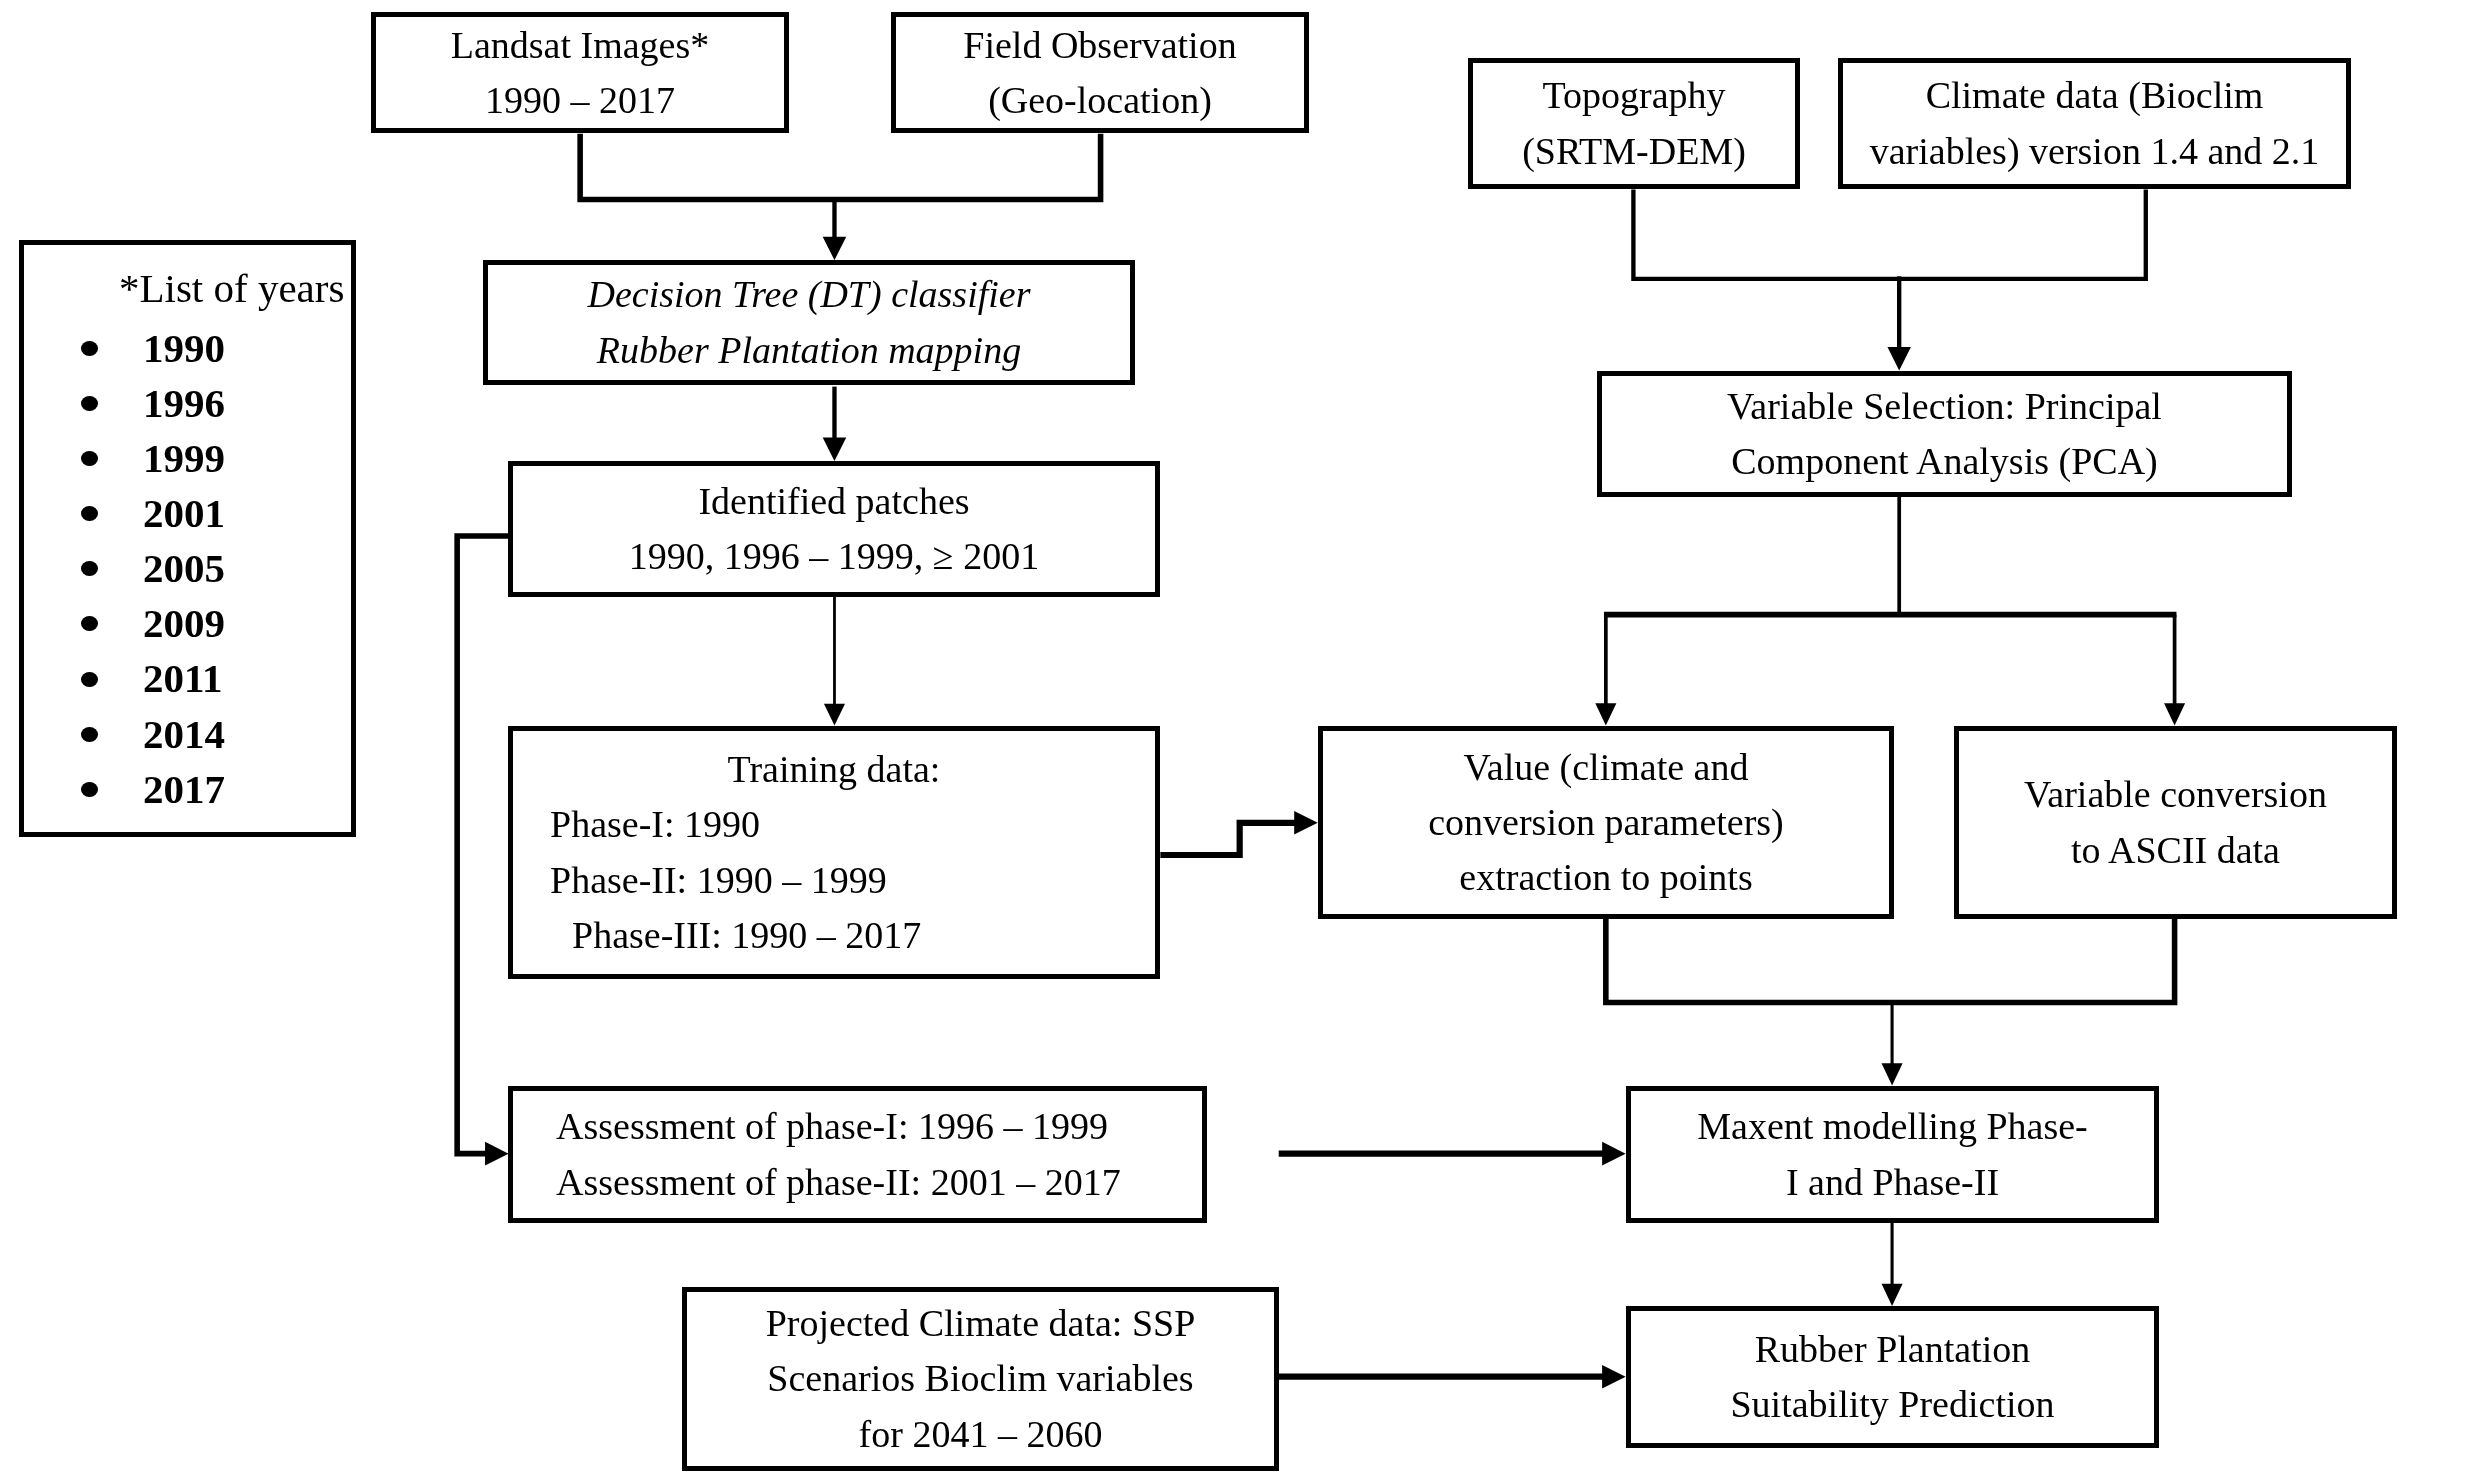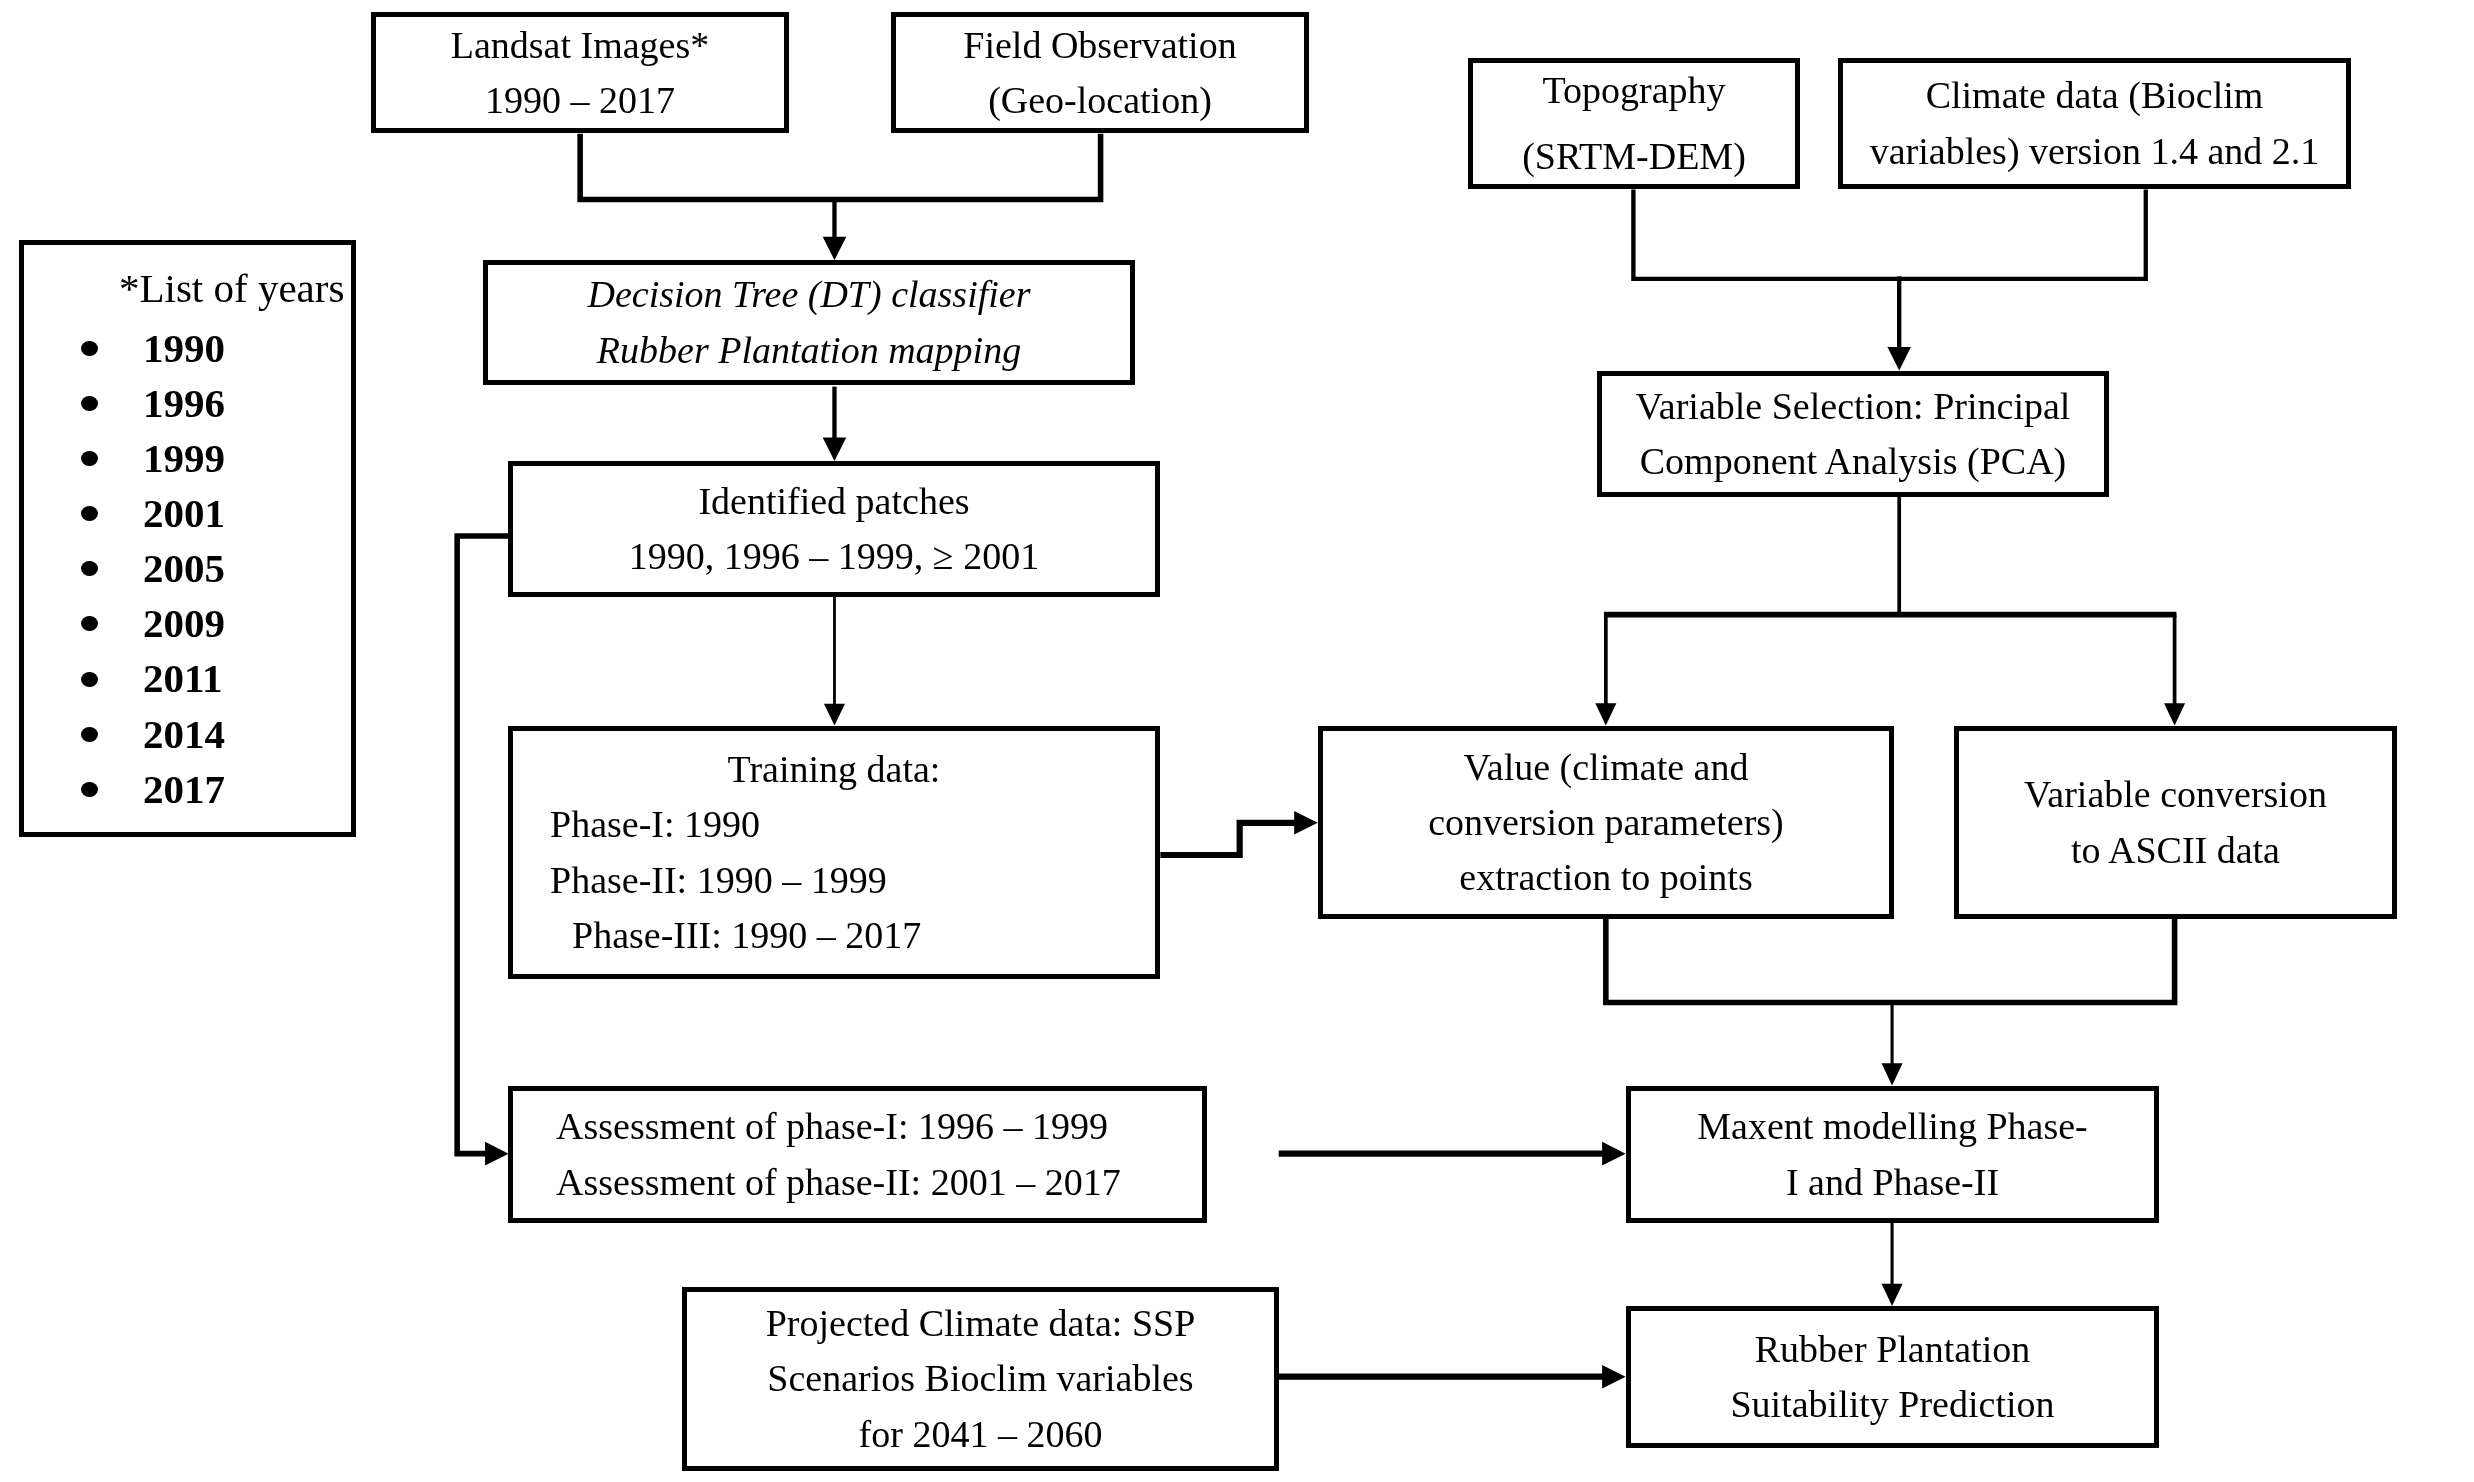--- a/index.html
+++ b/index.html
@@ -76,21 +76,21 @@
   <div class="box" style="left:371px;top:12.4px;width:418px;height:121px;">
     <span class="bl">Landsat Images*</span>
     <span class="bl">1990 – 2017</span>
   </div>
 
   <div class="box" style="left:891px;top:12.4px;width:418px;height:121px;">
     <span class="bl">Field Observation</span>
     <span class="bl">(Geo-location)</span>
   </div>
 
-  <div class="box" style="left:1468px;top:58px;width:332px;height:131px;justify-content:space-between;">
+  <div class="box" style="left:1468px;top:58px;width:332px;height:131px;">
     <span class="bl">Topography</span>
     <span class="bl">(SRTM-DEM)</span>
   </div>
 
   <div class="box" style="left:1838px;top:58px;width:513px;height:131px;">
     <span class="bl">Climate data (Bioclim</span>
     <span class="bl">variables) version 1.4 and 2.1</span>
   </div>
 
   <div class="box yearbox" style="left:18.6px;top:240px;width:337px;height:597px;">
@@ -154,21 +154,21 @@
     <span class="bl">Assessment of phase-I: 1996 – 1999</span>
     <span class="bl">Assessment of phase-II: 2001 – 2017</span>
   </div>
 
   <div class="box" style="left:682px;top:1287px;width:597px;height:184px;">
     <span class="bl">Projected Climate data: SSP</span>
     <span class="bl">Scenarios Bioclim variables</span>
     <span class="bl">for 2041 – 2060</span>
   </div>
 
-  <div class="box" style="left:1597px;top:371px;width:512px;height:126px;">
+  <div class="box" style="left:1597px;top:371px;width:695px;height:126px;">
     <span class="bl">Variable Selection: Principal</span>
     <span class="bl">Component Analysis (PCA)</span>
   </div>
 
   <div class="box" style="left:1318px;top:726px;width:576px;height:193px;">
     <span class="bl">Value (climate and</span>
     <span class="bl">conversion parameters)</span>
     <span class="bl">extraction to points</span>
   </div>
 

